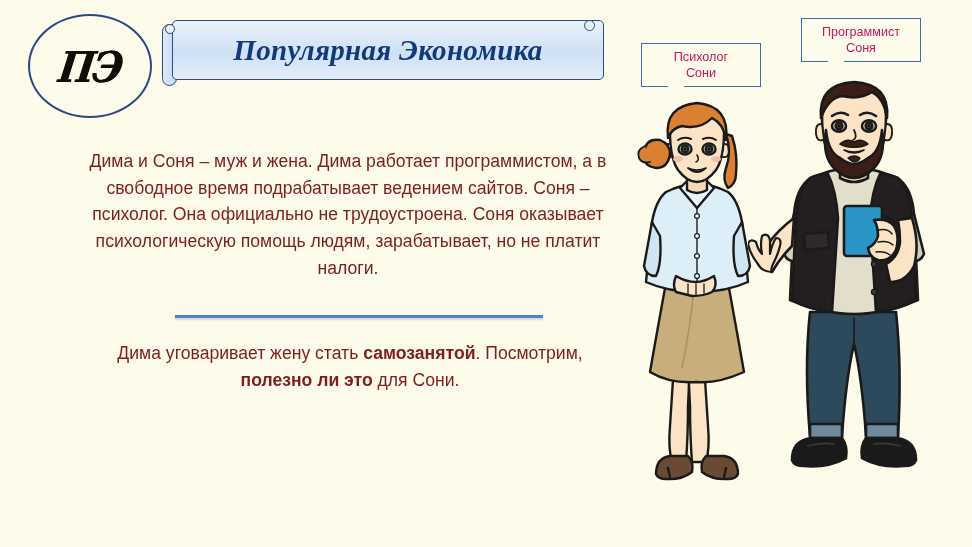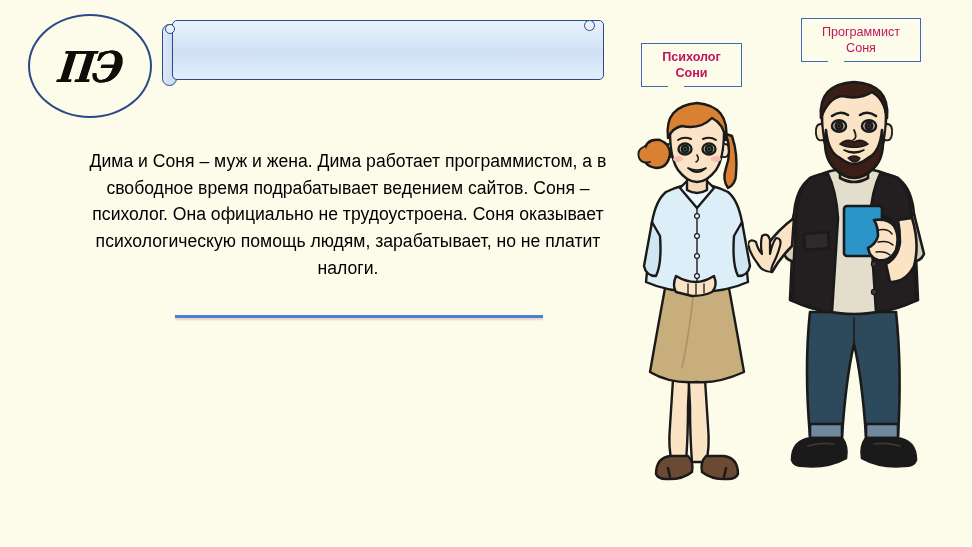--- a/index.html
+++ b/index.html
@@ -83,21 +83,21 @@
     width: 11px; height: 11px;
     border: 1.6px solid #2a4a87;
     border-radius: 50%;
     background: #eaf2fc;
   }
 
   
   .para {
     position: absolute;
     text-align: center;
-    color: #000000;
+    color: #7f1d1d;
     font-size: 17.6px;
     line-height: 1.52;
   }
   #para-intro {
     left: 72px; top: 148px;
     width: 552px;
   }
   #para-conclusion {
     left: 100px; top: 340px;
     width: 500px;
@@ -131,49 +131,51 @@
     clip-path: polygon(0 0, 100% 0, 45% 100%);
     border-bottom: none;
     transform: skewX(0deg);
   }
   .callout .tail-cover {
     position: absolute;
     left: 26px; bottom: -1px;
     width: 16px; height: 3px;
     background: #fdfbea;
   }
-  #callout-psychologist { left: 641px; top: 43px; width: 101px; font-weight: bold; }
+  #callout-psychologist { left: 641px; top: 43px; width: 120px; }
   #callout-programmer  { left: 801px; top: 18px; width: 120px; }
 
   
   .char { position: absolute; }
   #char-woman { left: 612px; top: 96px; }
   #char-man   { left: 748px; top: 68px; }
 </style>
 </head>
 <body>
 
 <div id="slide">
 
   <div class="logo-circle">
     <span class="logo-mono">ПЭ</span>
   </div>
 
   <div class="banner-wrap">
     <div class="scroll-roll-left"></div>
     <div class="banner-body">
+      <span class="banner-title">Популярная Экономика</span>
       <div class="scroll-curl-right"></div>
     </div>
     <div class="scroll-curl-left"></div>
   </div>
 
   <div class="para" id="para-intro">Дима и Соня – муж и жена. Дима работает программистом, а в свободное время подрабатывает ведением сайтов. Соня – психолог. Она официально не трудоустроена. Соня оказывает психологическую помощь людям, зарабатывает, но не платит налоги.</div>
 
   <div class="divider"></div>
 
+  <div class="para" id="para-conclusion"><span>Дима уговаривает жену стать </span><b>самозанятой</b><span>. Посмотрим, </span><b>полезно ли это</b><span> для Сони.</span></div>
 
   <div class="callout" id="callout-psychologist">
     <div>Психолог</div>
     <div>Сони</div>
     <div class="tail"></div>
     <div class="tail-cover"></div>
   </div>
 
   <div class="callout" id="callout-programmer">
     <div>Программист</div>

